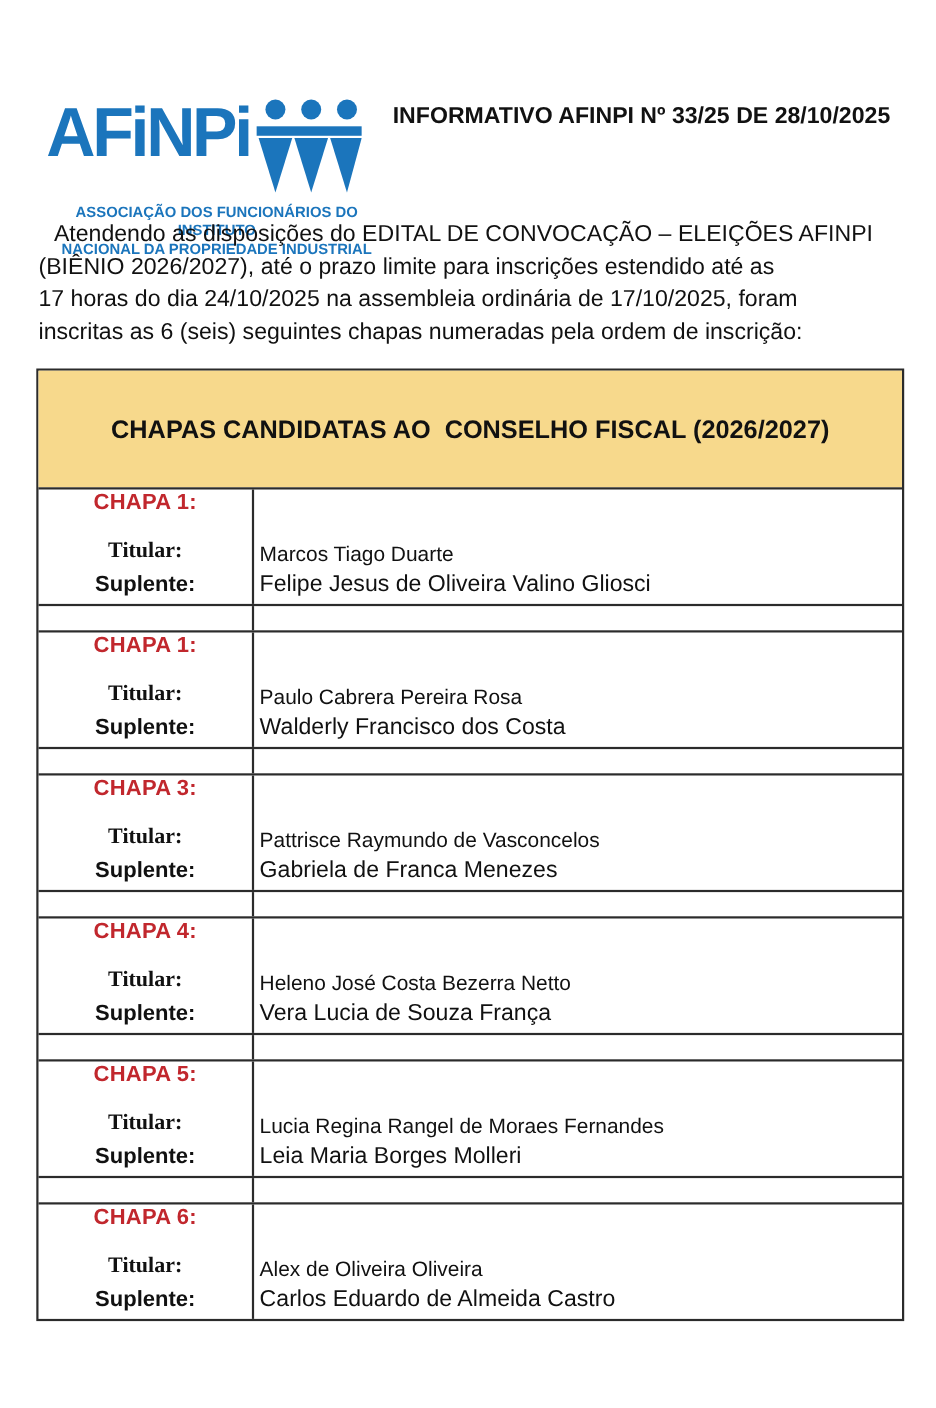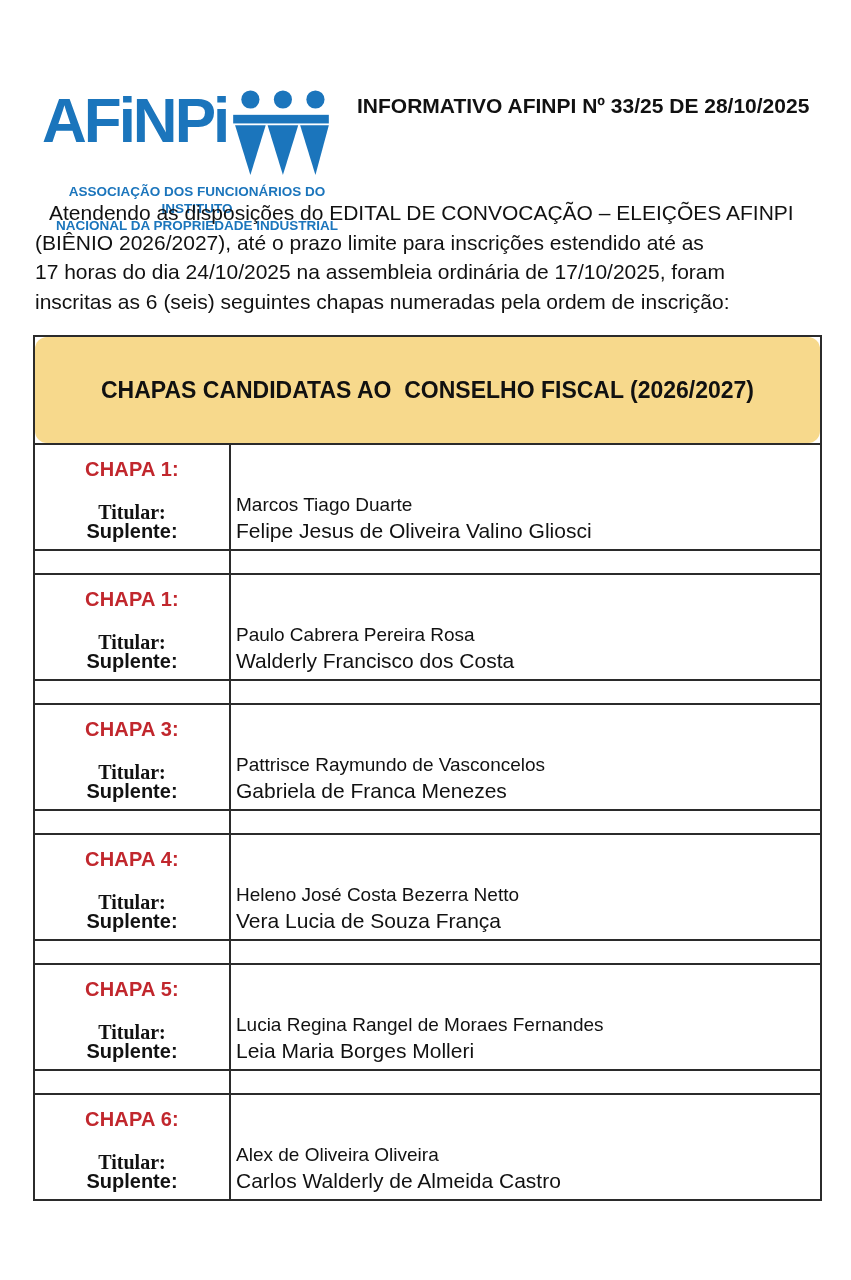--- a/index.html
+++ b/index.html
@@ -39,21 +39,21 @@
   .t-head{
     height:106px;background:#f7d98c;display:flex;align-items:center;justify-content:center;
     font-size:23px;font-weight:bold;color:#111;white-space:pre;text-align:center;
   }
   .row{display:flex;border-top:2px solid #2b2b2b;}
   .block{height:104px;}
   .spacer{height:22px;}
   .lcell{width:194px;border-right:2px solid #2b2b2b;position:relative;text-align:center;}
   .rcell{flex:1;position:relative;}
   .chapa-label{
-    margin-top:13px;font-size:20px;font-weight:bold;color:#c1272d;letter-spacing:0.2px;
+    margin-top:1px;font-size:20px;font-weight:bold;color:#c1272d;letter-spacing:0.2px;
   }
   .titular-label{margin-top:20px;font-size:20px;font-weight:bold;color:#111;font-family:Liberation Serif, serif;}
   .suplente-label{
     position:absolute;left:0;right:0;bottom:6px;font-size:20px;font-weight:bold;color:#111;
   }
   .titular-name{
     position:absolute;left:5px;top:34px;font-size:19px;color:#111;white-space:nowrap;margin-top:15px;
   }
   .suplente-name{
     position:absolute;left:5px;bottom:6px;font-size:21px;color:#111;white-space:nowrap;
@@ -87,21 +87,21 @@
 
 <div class="intro">
   <div class="line">Atendendo as disposições do EDITAL DE CONVOCAÇÃO – ELEIÇÕES AFINPI</div>
   <div class="line">(BIÊNIO 2026/2027), até o prazo limite para inscrições estendido até as</div>
   <div class="line">17 horas do dia 24/10/2025 na assembleia ordinária de 17/10/2025, foram</div>
   <div class="line">inscritas as 6 (seis) seguintes chapas numeradas pela ordem de inscrição:</div>
 </div>
 
 <div class="tbl">
 
-  <div class="t-head" style="border-top:none;border-radius:12px;">CHAPAS CANDIDATAS AO  CONSELHO FISCAL (2026/2027)</div>
+  <div class="t-head" style="border-top:none;">CHAPAS CANDIDATAS AO  CONSELHO FISCAL (2026/2027)</div>
 
   <div class="row block">
     <div class="lcell">
       <div class="chapa-label">CHAPA 1:</div>
       <div class="titular-label">Titular:</div>
       <div class="suplente-label">Suplente:</div>
     </div>
     <div class="rcell">
       <div class="titular-name">Marcos Tiago Duarte</div>
       <div class="suplente-name">Felipe Jesus de Oliveira Valino Gliosci</div>
@@ -177,17 +177,17 @@
   </div>
 
   <div class="row block">
     <div class="lcell">
       <div class="chapa-label">CHAPA 6:</div>
       <div class="titular-label">Titular:</div>
       <div class="suplente-label">Suplente:</div>
     </div>
     <div class="rcell">
       <div class="titular-name">Alex de Oliveira Oliveira</div>
-      <div class="suplente-name">Carlos Walderly de Almeida Castro</div>
+      <div class="suplente-name">Carlos Eduardo de Almeida Castro</div>
     </div>
   </div>
 
 </div>
 
 </body></html>

